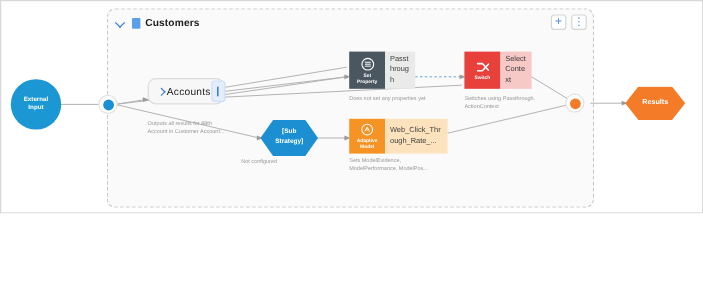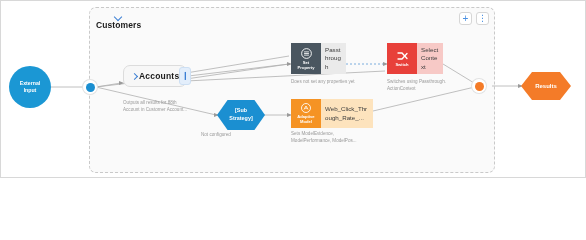--- a/index.html
+++ b/index.html
@@ -22,21 +22,20 @@
     border:1px dashed #c9c9c9;
     border-radius:7px;
     background:#fafafa;
     box-sizing:border-box;
   }
   .group-header{
     position:absolute;
     left:6px;top:4px;
     display:flex;align-items:center;gap:4px;
     height:14px;
-    flex-direction:column;
   }
   .chev-down{
     width:10px;height:10px;position:relative;display:inline-block;
   }
   .chev-down:before{
     content:"";position:absolute;left:1px;top:2px;
     width:5px;height:5px;
     border-left:1.4px solid #3b7fd4;
     border-bottom:1.4px solid #3b7fd4;
     transform:rotate(-45deg);
@@ -104,21 +103,21 @@
     width:9px;height:9px;position:relative;flex:0 0 auto;margin-left:6px;
   }
   .chev-right:before{
     content:"";position:absolute;left:2px;top:2px;
     width:4px;height:4px;
     border-top:1.3px solid #3b7fd4;
     border-right:1.3px solid #3b7fd4;
     transform:rotate(45deg);
   }
   .card-title{
-    flex:1;text-align:right;font-size:8.5px;font-weight:bold;color:#1b1b1b;
+    flex:1;text-align:right;font-size:8.5px;font-weight:normal;color:#1b1b1b;
     letter-spacing:.2px;
   }
   .card-badge{
     width:10px;height:16px;border-radius:3px;background:#e3eefb;
     border:1px solid #cddff3;
     display:flex;align-items:center;justify-content:center;
     color:#3b7fd4;font-size:8px;line-height:1;margin-right:5px;flex:0 0 auto;
   }
 
   

